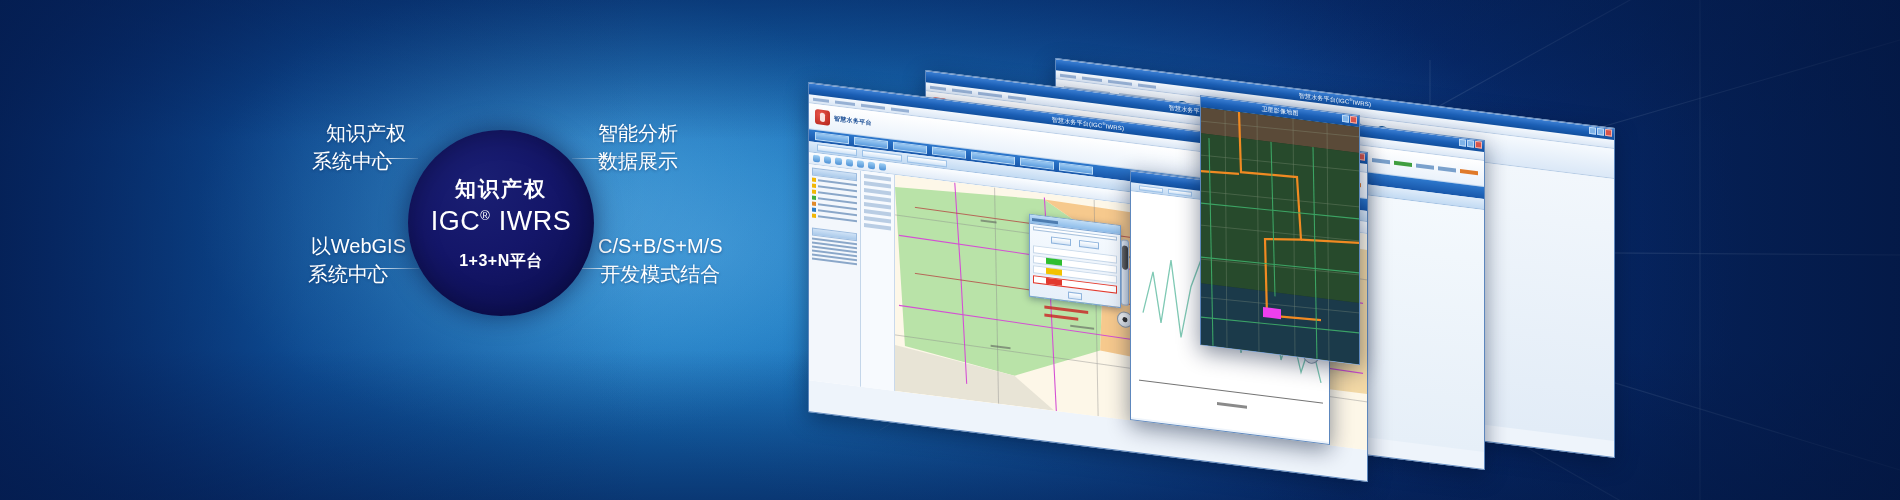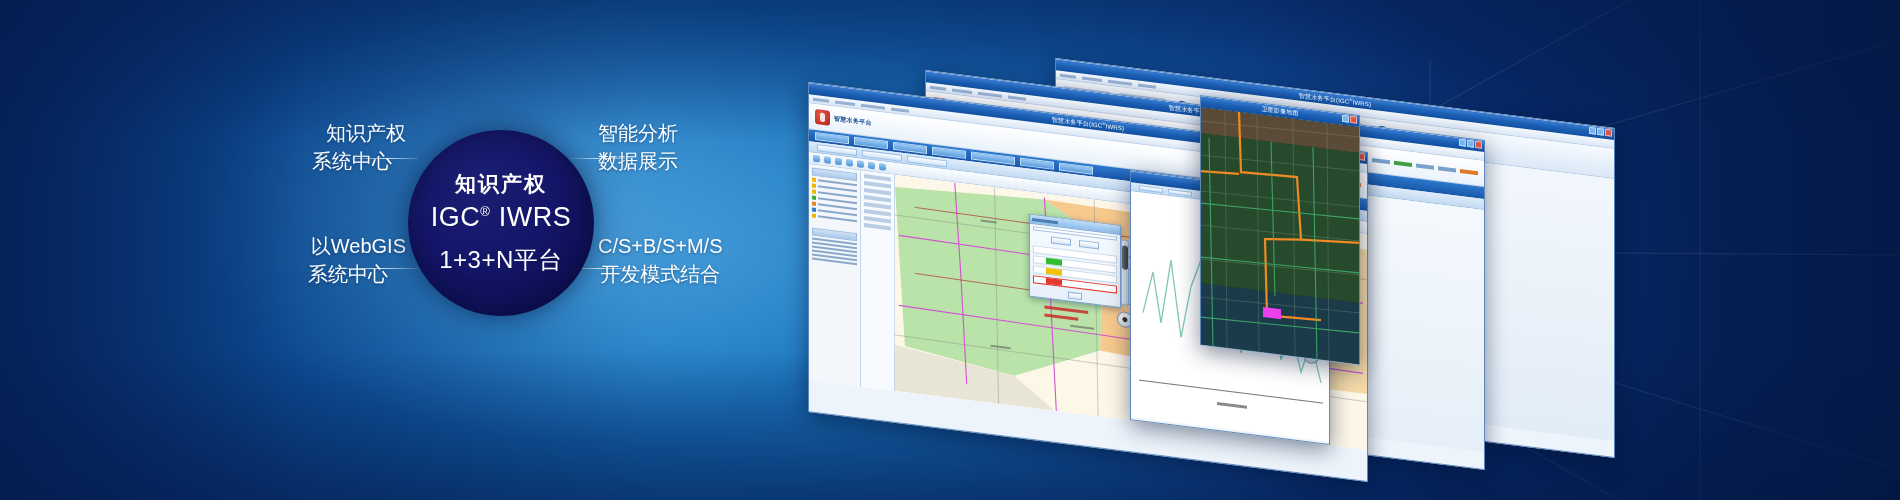--- a/index.html
+++ b/index.html
@@ -56,21 +56,21 @@
     font-size:21px; font-weight:bold; letter-spacing:2px;
     line-height:1.1; margin-bottom:7px;
   }
   .circle .c-mid{
     font-size:27px; font-weight:normal; letter-spacing:.5px;
     line-height:1.1; margin-bottom:15px; white-space:nowrap;
   }
   .circle .c-mid .reg{ font-size:13px; vertical-align:super; letter-spacing:0; }
   .circle .c-mid .sp{ display:inline-block; width:9px; }
   .circle .c-bot{
-    font-size:24px; line-height:1.1; letter-spacing:.5px;
+    font-size:16px; line-height:1.1; letter-spacing:.5px;font-weight:bold;
   }
 
   .lbl{
     position:absolute;
     color:#fff;
     font-size:20px;
     line-height:1.38;
     white-space:nowrap;
     text-shadow:0 1px 3px rgba(0,30,80,.45);
   }

